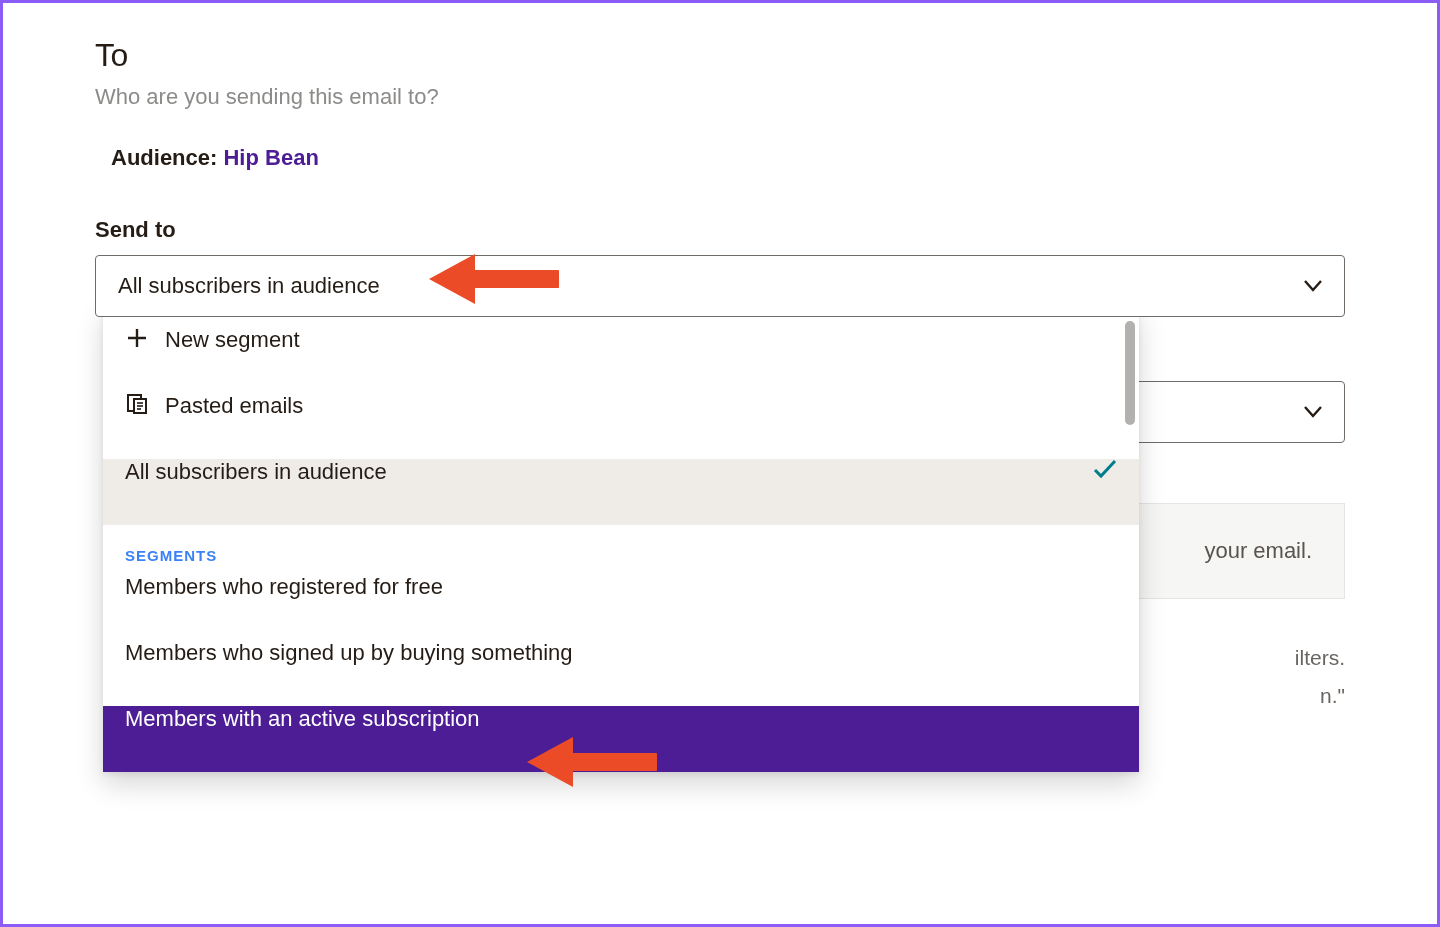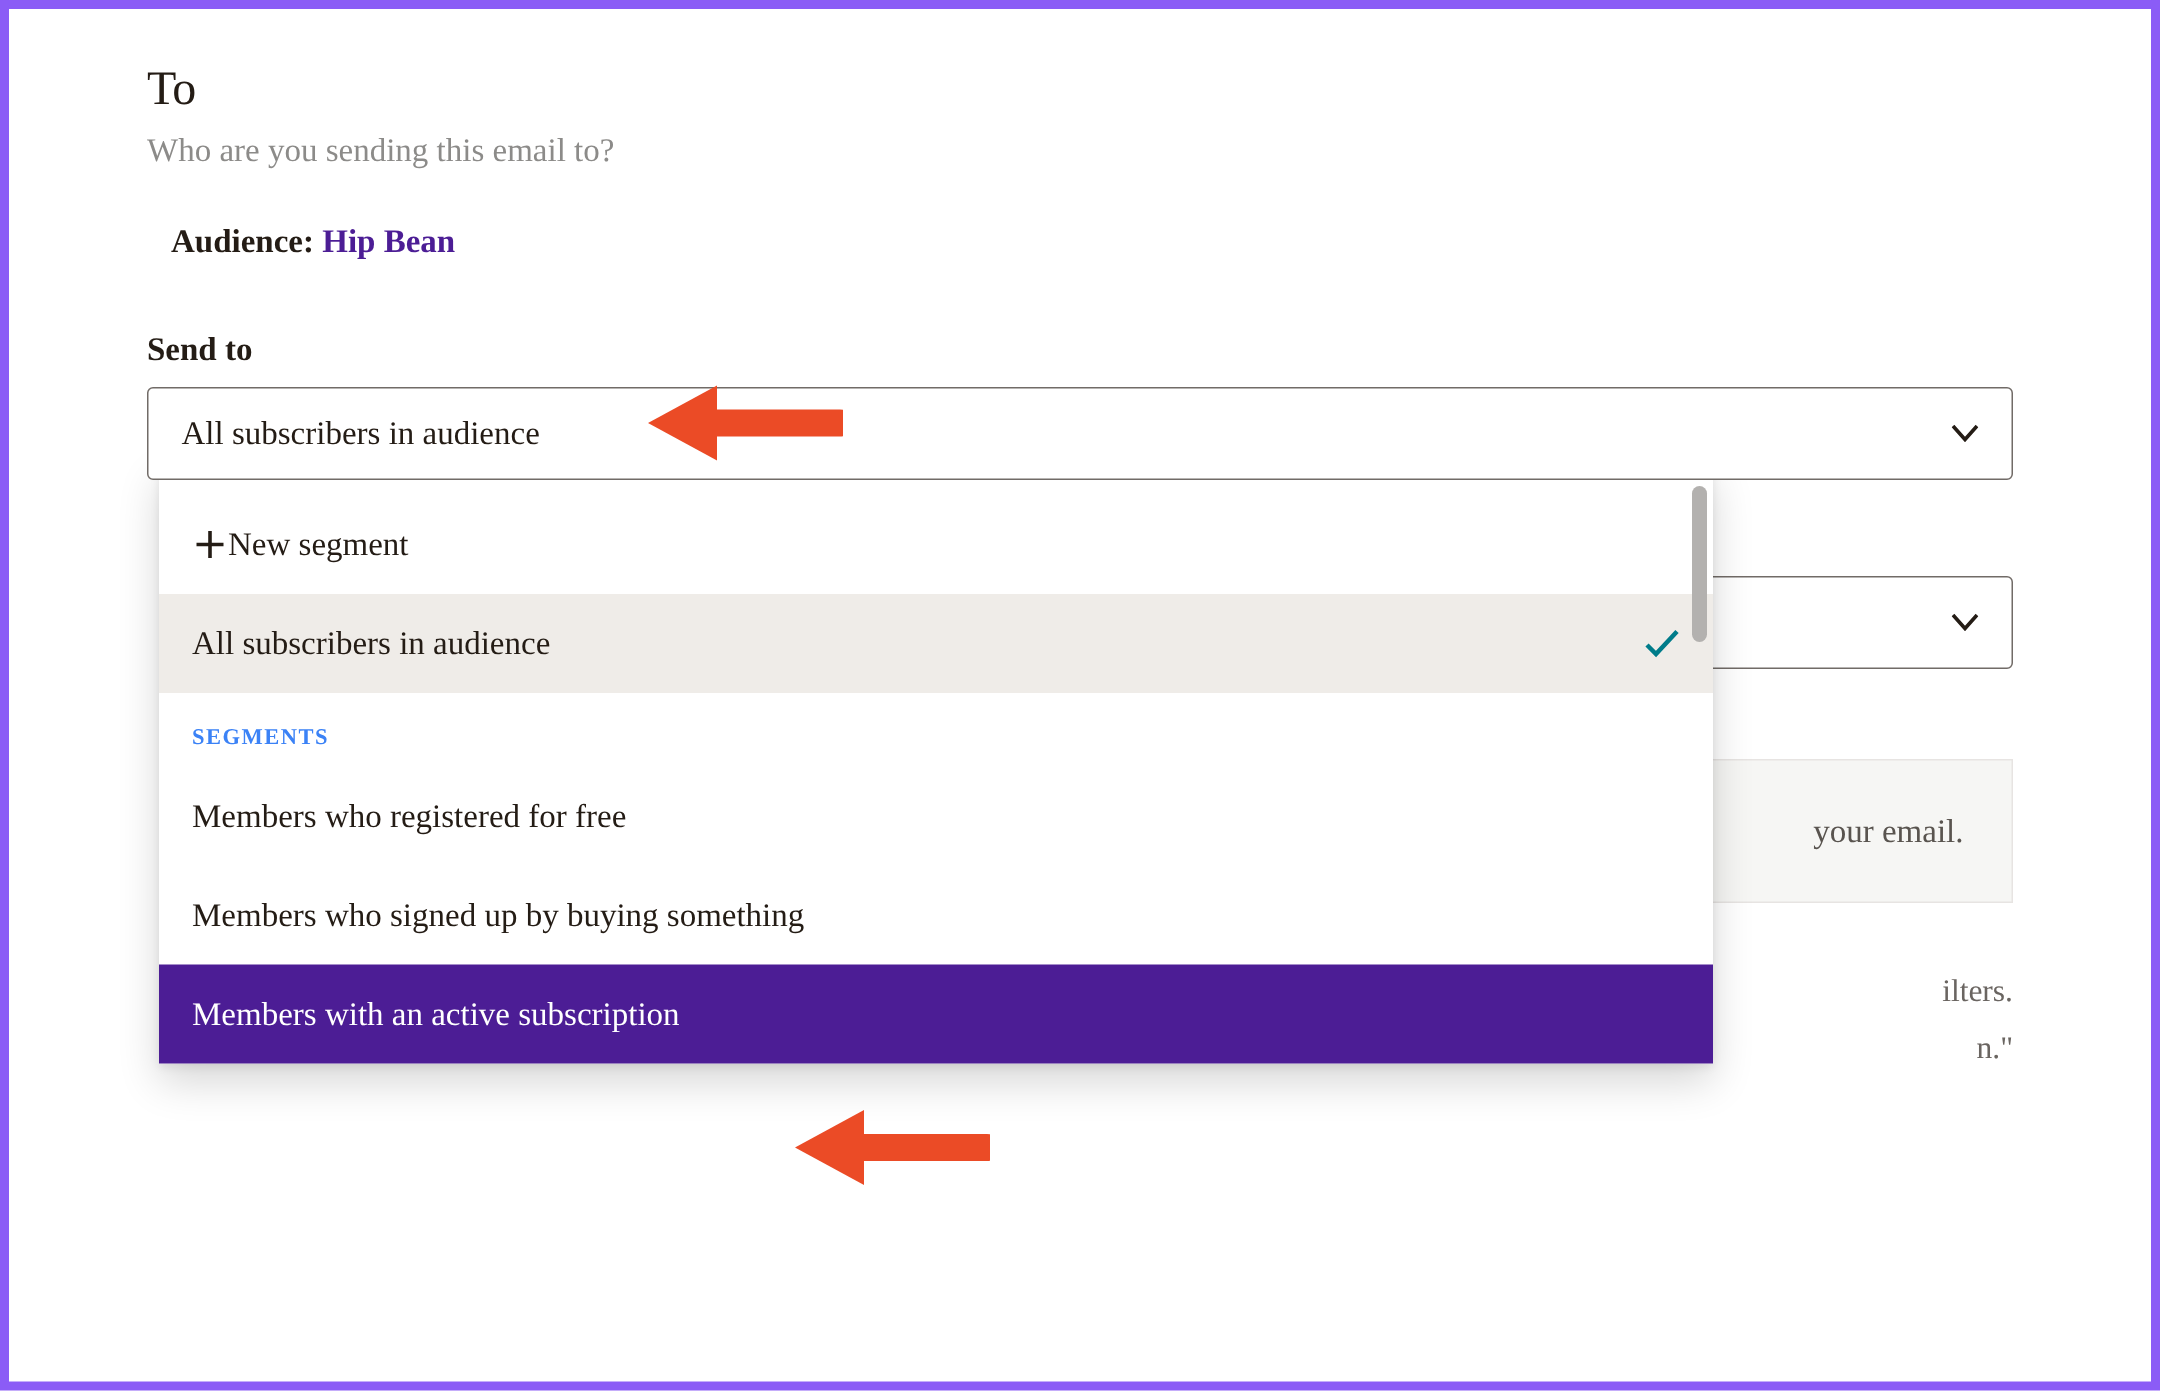--- a/index.html
+++ b/index.html
@@ -6,24 +6,23 @@
   html, body { margin:0; padding:0; }
   body {
     font-family: "Helvetica Neue", Helvetica, Arial, sans-serif;
     -webkit-font-smoothing: antialiased;
     background:#fff;
     color:#241c15;
   }
   .frame {
     width:1440px;
     height:927px;
-    border:6px solid #8b5cf6;
+    border:3px solid #8b5cf6;
     position:relative;
     overflow:hidden;
-    font-family:Liberation Serif, serif;
   }
   .content {
     padding: 34px 92px 0 92px;
     position:relative;
     height:100%;
   }
   h1.to-title {
     margin:0 0 10px 0;
     font-size:32px;
     font-weight:400;
@@ -112,25 +111,25 @@
   }
   .dropdown .inner-bar {
     margin:0 18px 10px;
     height:4px;
     border:2px solid #0a8a8f;
     border-top:none;
     border-radius:0 0 4px 4px;
   }
   .dd-item {
     display:flex;
-    align-items:center;
     height:66px;
     padding:0 22px;
     font-size:22px;
     cursor:pointer;
+    gap:16px;
   }
   .dd-item .icon { width:24px; display:flex; justify-content:center; }
   .dd-selected {
     background:#efece8;
     justify-content:space-between;
   }
   .dd-group {
     padding:22px 22px 10px;
     font-size:15px;
     letter-spacing:1px;
@@ -207,20 +206,32 @@
 
       <div class="dd-item">
         <span class="icon">
           <svg width="22" height="22" viewBox="0 0 22 22">
               <path d="M11 2 V20 M2 11 H20" stroke="#241c15" stroke-width="2.4" fill="none"></path>
             </svg>
         </span>
         <span>New segment</span>
       </div>
 
+      <div class="dd-item">
+        <span class="icon">
+          <svg width="22" height="22" viewBox="0 0 22 22">
+            <rect x="2" y="2" width="13" height="16" fill="none" stroke="#241c15" stroke-width="2"></rect>
+            <rect x="8" y="6" width="12" height="14" fill="#fff" stroke="#241c15" stroke-width="2"></rect>
+            <line x1="11" y1="10" x2="17" y2="10" stroke="#241c15" stroke-width="1.6"></line>
+            <line x1="11" y1="13" x2="17" y2="13" stroke="#241c15" stroke-width="1.6"></line>
+            <line x1="11" y1="16" x2="15" y2="16" stroke="#241c15" stroke-width="1.6"></line>
+          </svg>
+        </span>
+        <span>Pasted emails</span>
+      </div>
 
       <div class="dd-item dd-selected">
         <span>All subscribers in audience</span>
         <span>
           <svg width="24" height="20" viewBox="0 0 24 20">
               <path d="M2 11 L8 17 L22 2" fill="none" stroke="#007c8a" stroke-width="3"></path>
             </svg>
         </span>
       </div>
 

